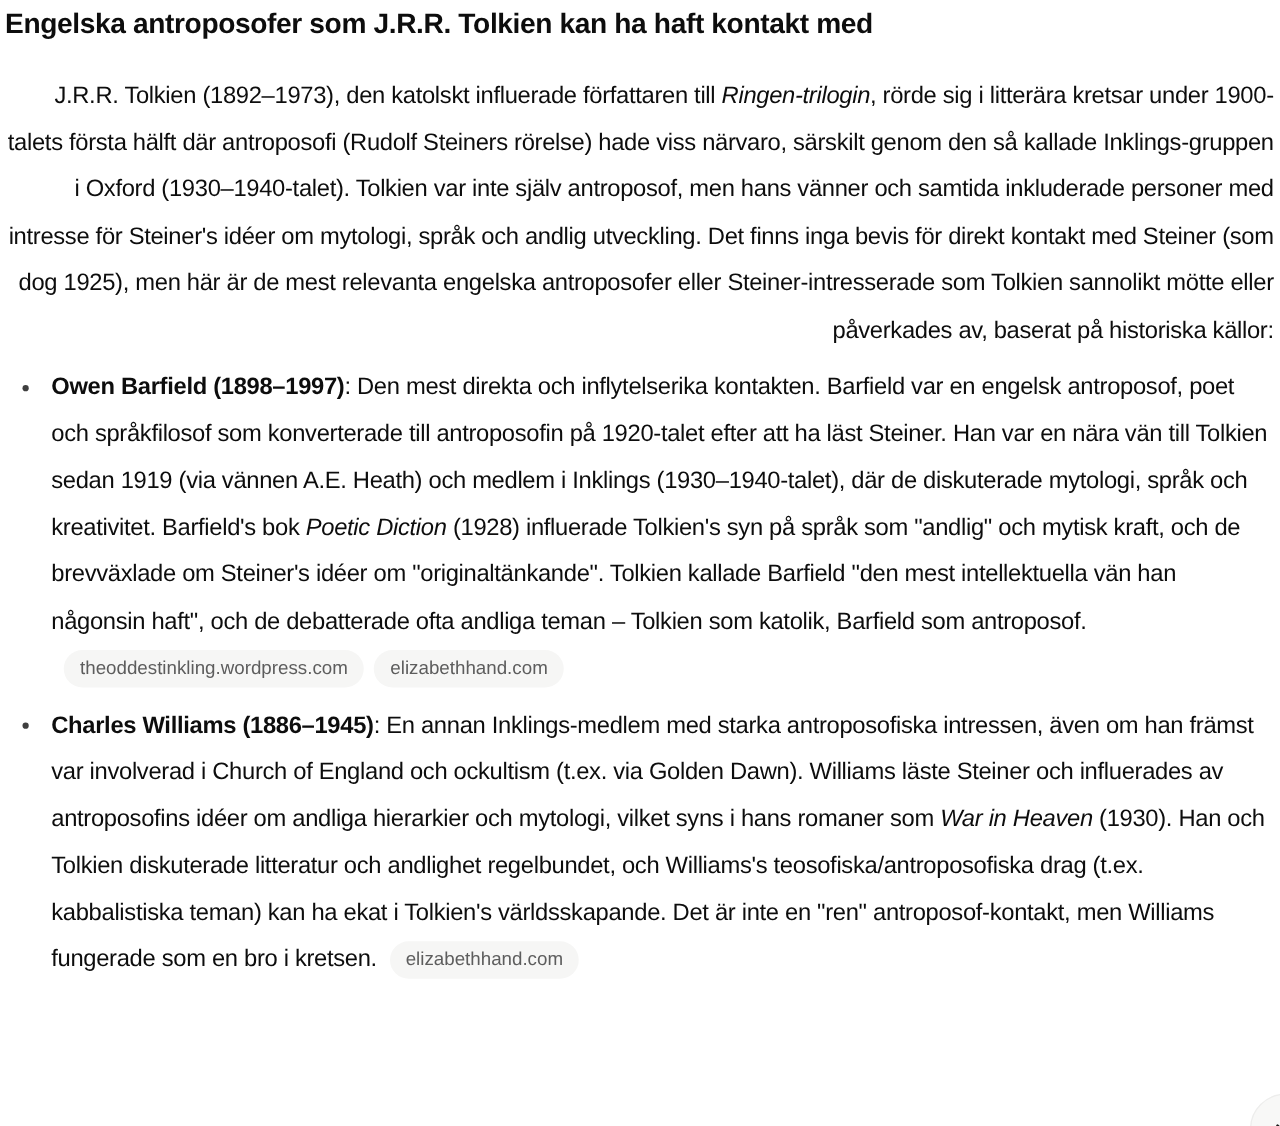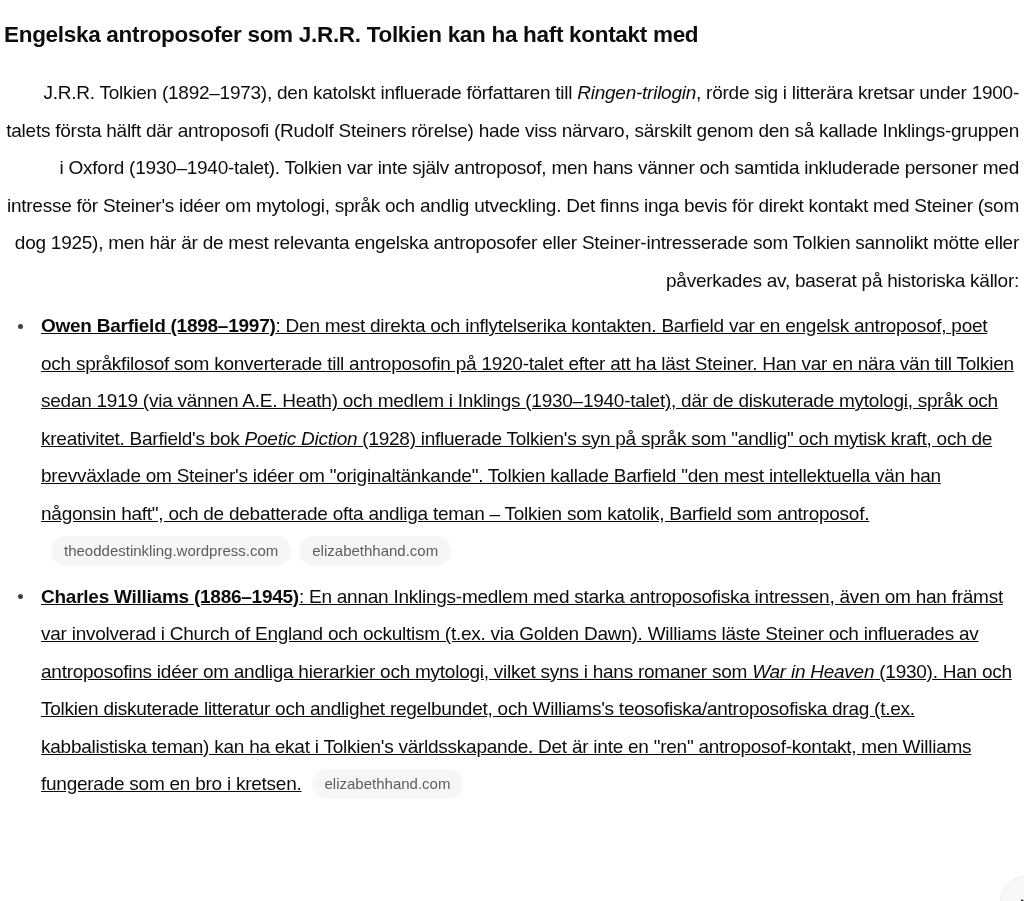--- a/index.html
+++ b/index.html
@@ -5,21 +5,21 @@
   * { box-sizing: border-box; margin: 0; padding: 0; }
   html, body {
     width: 1024px; height: 901px;
     background: #ffffff;
     overflow: hidden;
     position: relative;
     font-family: "Liberation Sans", sans-serif;
     color: #0d0d0d;
   }
   .content {
-    padding: 20px 5px 0 4px;
+    padding: 4px 5px 0 4px;
     width: 1024px;
   }
   h1.title {
     font-size: 22.5px;
     font-weight: 700;
     letter-spacing: -0.3px;
     line-height: 30px;
     margin: 0 0 24px 0;
     color: #0d0d0d;
   }
@@ -29,21 +29,20 @@
     letter-spacing: -0.25px;
     color: #0d0d0d;
   }
   p.intro { margin: 0; text-align: right; }
   em.it { font-style: italic; }
   strong.lead { font-weight: 700; }
   ul.person-list {
     list-style: none;
     margin: 8px 0 0 0;
     padding: 0;
-    text-decoration: underline;
   }
   ul.person-list li {
     position: relative;
     padding-left: 37px;
     margin-top: 8px;
   }
   .bullet-dot {
     position: absolute;
     left: 14px;
     top: 16.5px;

